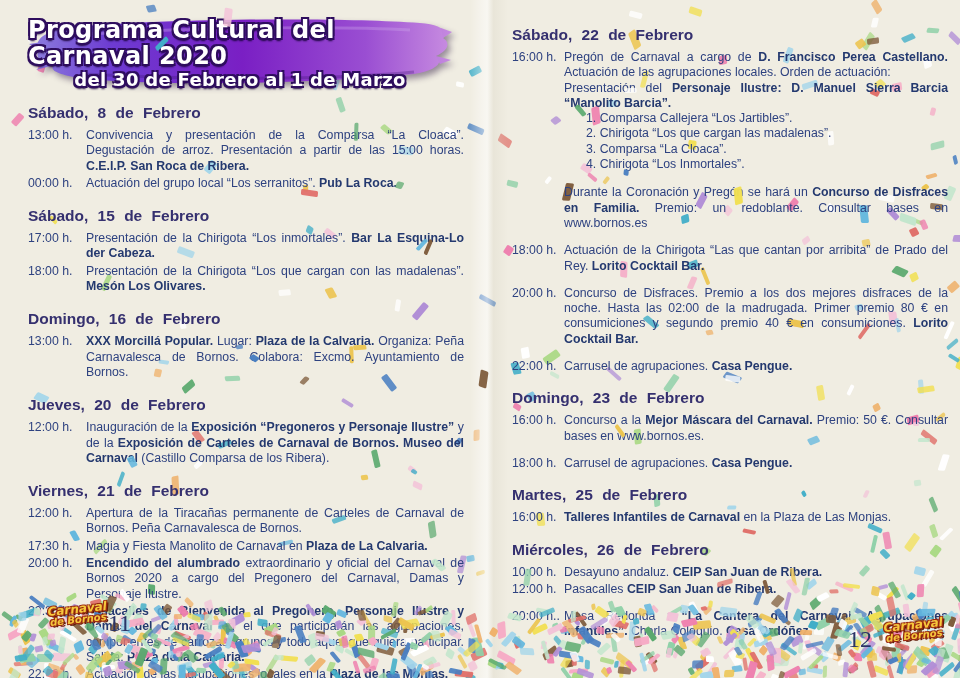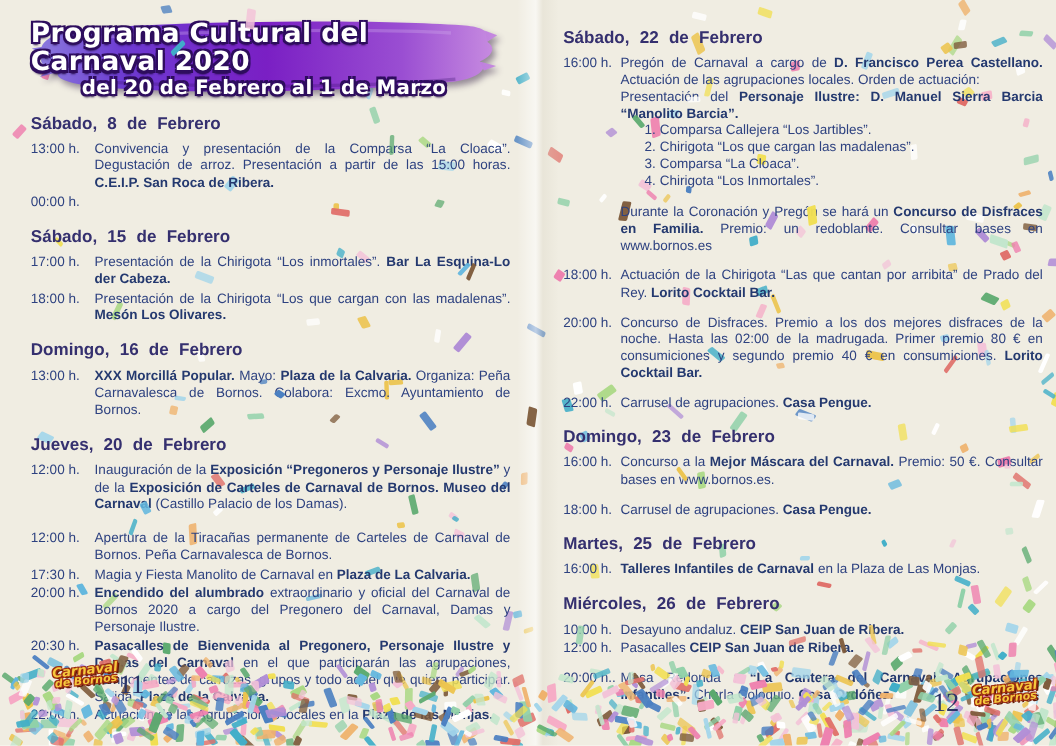--- a/index.html
+++ b/index.html
@@ -234,34 +234,37 @@
             <stop offset="1" stop-color="#c68ae0"></stop>
           </linearGradient>
         </defs>
         <path d="M12,36 C4,28 16,15 46,13 C132,5 310,3 392,9 C410,10 421,16 415,24 C423,29 420,37 408,42 C417,48 407,57 386,60 C300,69 150,72 72,66 C42,64 18,58 26,51 C10,47 6,42 12,36 Z" fill="url(#bgrad)"></path>
         <path d="M12,36 L1,30 L14,28 Z M26,51 L8,56 L24,44 Z M415,24 L424,18 L413,14 Z M408,42 L423,46 L412,50 Z" fill="url(#bgrad)"></path>
         <path d="M60,20 C170,13 320,12 382,16" stroke="#cfa9ec" stroke-width="3" fill="none" opacity="0.35"></path>
         <path d="M54,60 C170,66 300,66 386,58" stroke="#3c1370" stroke-width="3" fill="none" opacity="0.3"></path>
       </svg>
       <div class="banner-text">
         <div class="banner-title">Programa Cultural del Carnaval 2020</div>
-        <div class="banner-subtitle">del 20 de Febrero al 1 de Marzo</div>
+        <div class="banner-subtitle">del 30 de Febrero al 1 de Marzo</div>
       </div>
     </div>
     <div class="sections">
         <div class="section">
           <div class="date-heading">Sábado, 8 de Febrero</div>
           <div class="entry">
             <div class="time">13:00 h.</div>
             <div class="entry-text">
               <div class="para"><span>Convivencia y presentación de la Comparsa “La Cloaca”. Degustación de arroz. Presentación a partir de las 15:00 horas.  </span><b>C.E.I.P. San Roca de Ribera.</b></div>
             </div>
           </div>
           <div class="entry">
             <div class="time">00:00 h.</div>
+            <div class="entry-text">
+              <div class="para"><span>Actuación del grupo local “Los serranitos”. </span><b>Pub La Roca.</b></div>
+            </div>
           </div>
         </div>
         <div class="section">
           <div class="date-heading">Sábado, 15 de Febrero</div>
           <div class="entry">
             <div class="time">17:00 h.</div>
             <div class="entry-text">
               <div class="para"><span>Presentación de la Chirigota “Los inmortales”. </span><b>Bar La Esquina-Lo der Cabeza.</b></div>
             </div>
           </div>
@@ -270,34 +273,35 @@
             <div class="entry-text">
               <div class="para"><span>Presentación de la Chirigota “Los que cargan con las madalenas”. </span><b>Mesón Los Olivares.</b></div>
             </div>
           </div>
         </div>
         <div class="section">
           <div class="date-heading">Domingo, 16 de Febrero</div>
           <div class="entry">
             <div class="time">13:00 h.</div>
             <div class="entry-text">
-              <div class="para"><b>XXX Morcillá  Popular.</b><span> Mayo: </span><b>Plaza de la Calvaria.</b><span> Organiza: Peña Carnavalesca de Bornos. Colabora: Excmo. Ayuntamiento de Bornos.</span></div>
+              <div class="para"><b>XXX Morcillá  Popular.</b><span> Lugar: </span><b>Plaza de la Calvaria.</b><span> Organiza: Peña Carnavalesca de Bornos. Colabora: Excmo. Ayuntamiento de Bornos.</span></div>
             </div>
           </div>
         </div>
         <div class="section">
           <div class="date-heading">Jueves, 20 de Febrero</div>
           <div class="entry">
             <div class="time">12:00 h.</div>
             <div class="entry-text">
-              <div class="para"><span>Inauguración de la </span><b>Exposición “Pregoneros y Personaje Ilustre”</b><span> y de la </span><b>Exposición de Carteles de Carnaval de Bornos. Museo del Carnaval</b><span> (Castillo Palacio de los Damas).</span></div>
+              <div class="para"><span>Inauguración de la </span><b>Exposición “Pregoneros y Personaje Ilustre”</b><span> y de la </span><b>Exposición de Carteles de Carnaval de Bornos. Museo del Carnaval</b><span> (Castillo Comparsa de los Ribera).</span></div>
             </div>
           </div>
         </div>
         <div class="section">
+          <div class="date-heading">Viernes, 21 de Febrero</div>
           <div class="entry">
             <div class="time">12:00 h.</div>
             <div class="entry-text">
               <div class="para"><span>Apertura de la Tiracañas permanente de Carteles de Carnaval de Bornos. Peña Carnavalesca de Bornos.</span></div>
             </div>
           </div>
           <div class="entry">
             <div class="time">17:30 h.</div>
             <div class="entry-text">
               <div class="para"><span>Magia y Fiesta Manolito de Carnaval en </span><b>Plaza de La Calvaria.</b></div>

